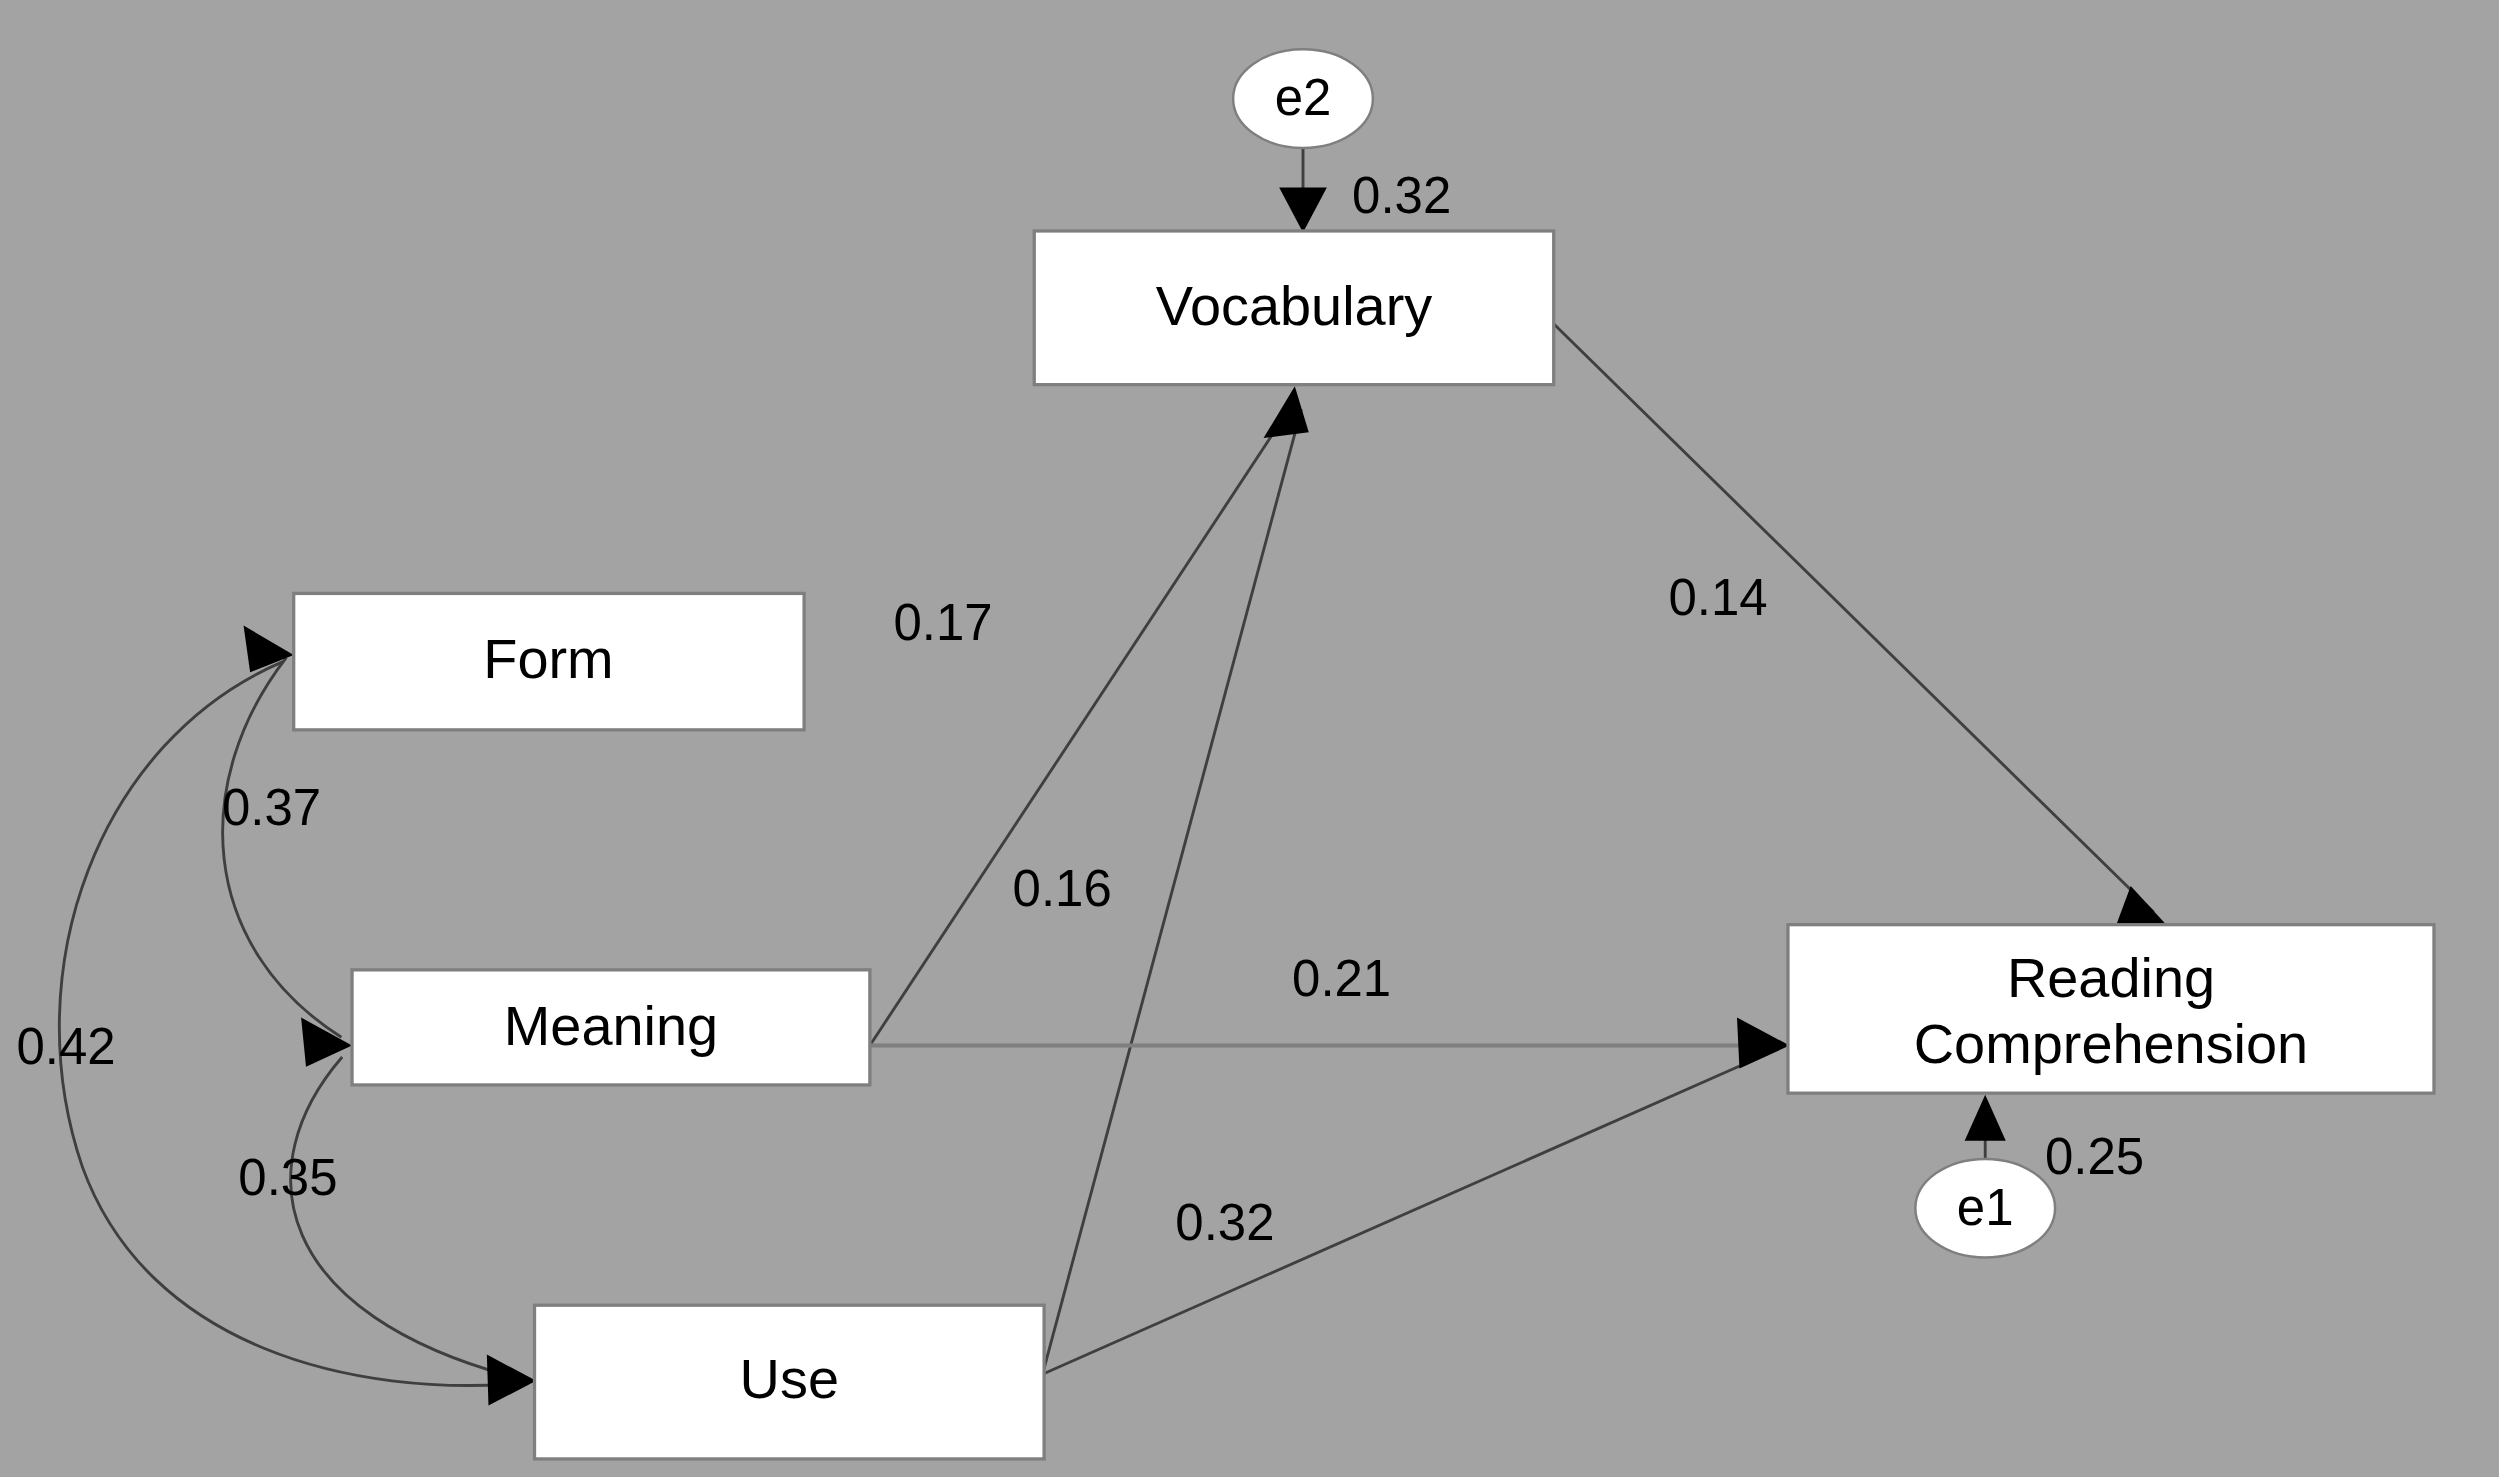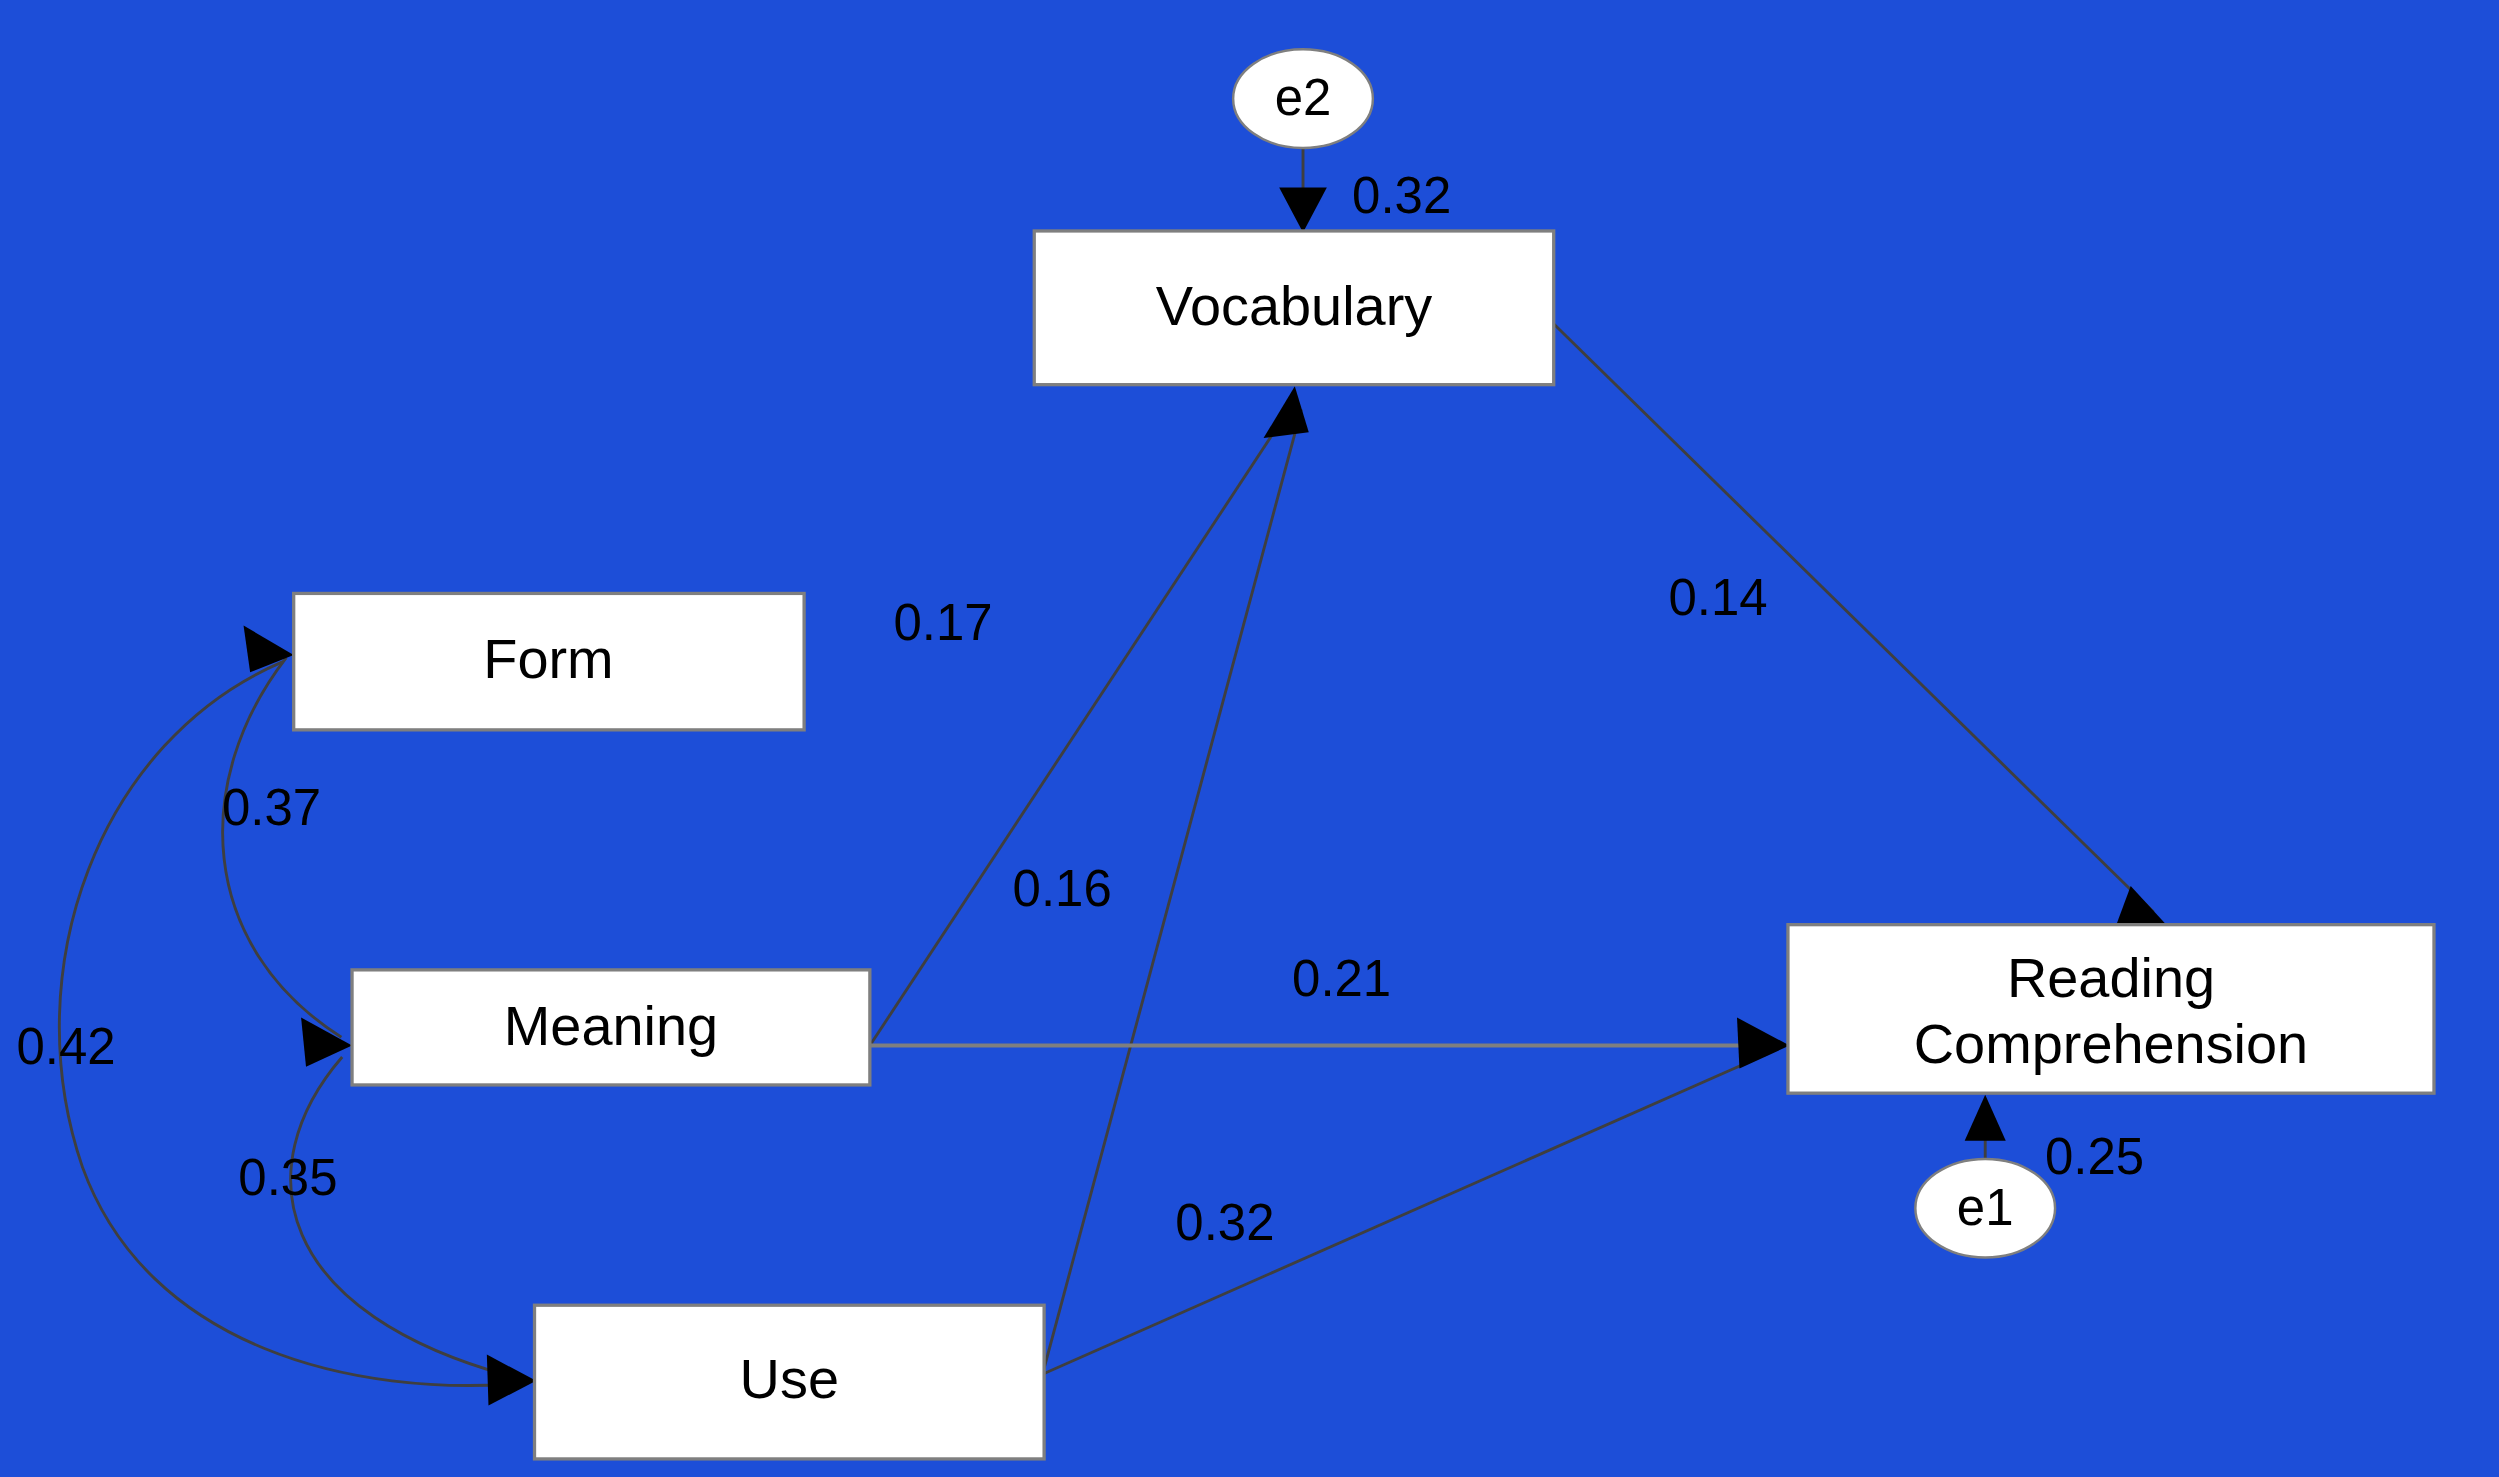--- a/index.html
+++ b/index.html
@@ -7,21 +7,21 @@
     padding: 0;
     background: #ffffff;
   }
   body {
     font-family: "Liberation Sans", sans-serif;
   }
   #diagram-root {
     position: relative;
     width: 2500px;
     height: 1477px;
-    background: #1d4ed8;
+    background: #a3a3a3;
     overflow: hidden;
   }
   svg#sem-canvas {
     position: absolute;
     top: 0;
     left: 0;
     width: 2500px;
     height: 1477px;
     display: block;
   }

